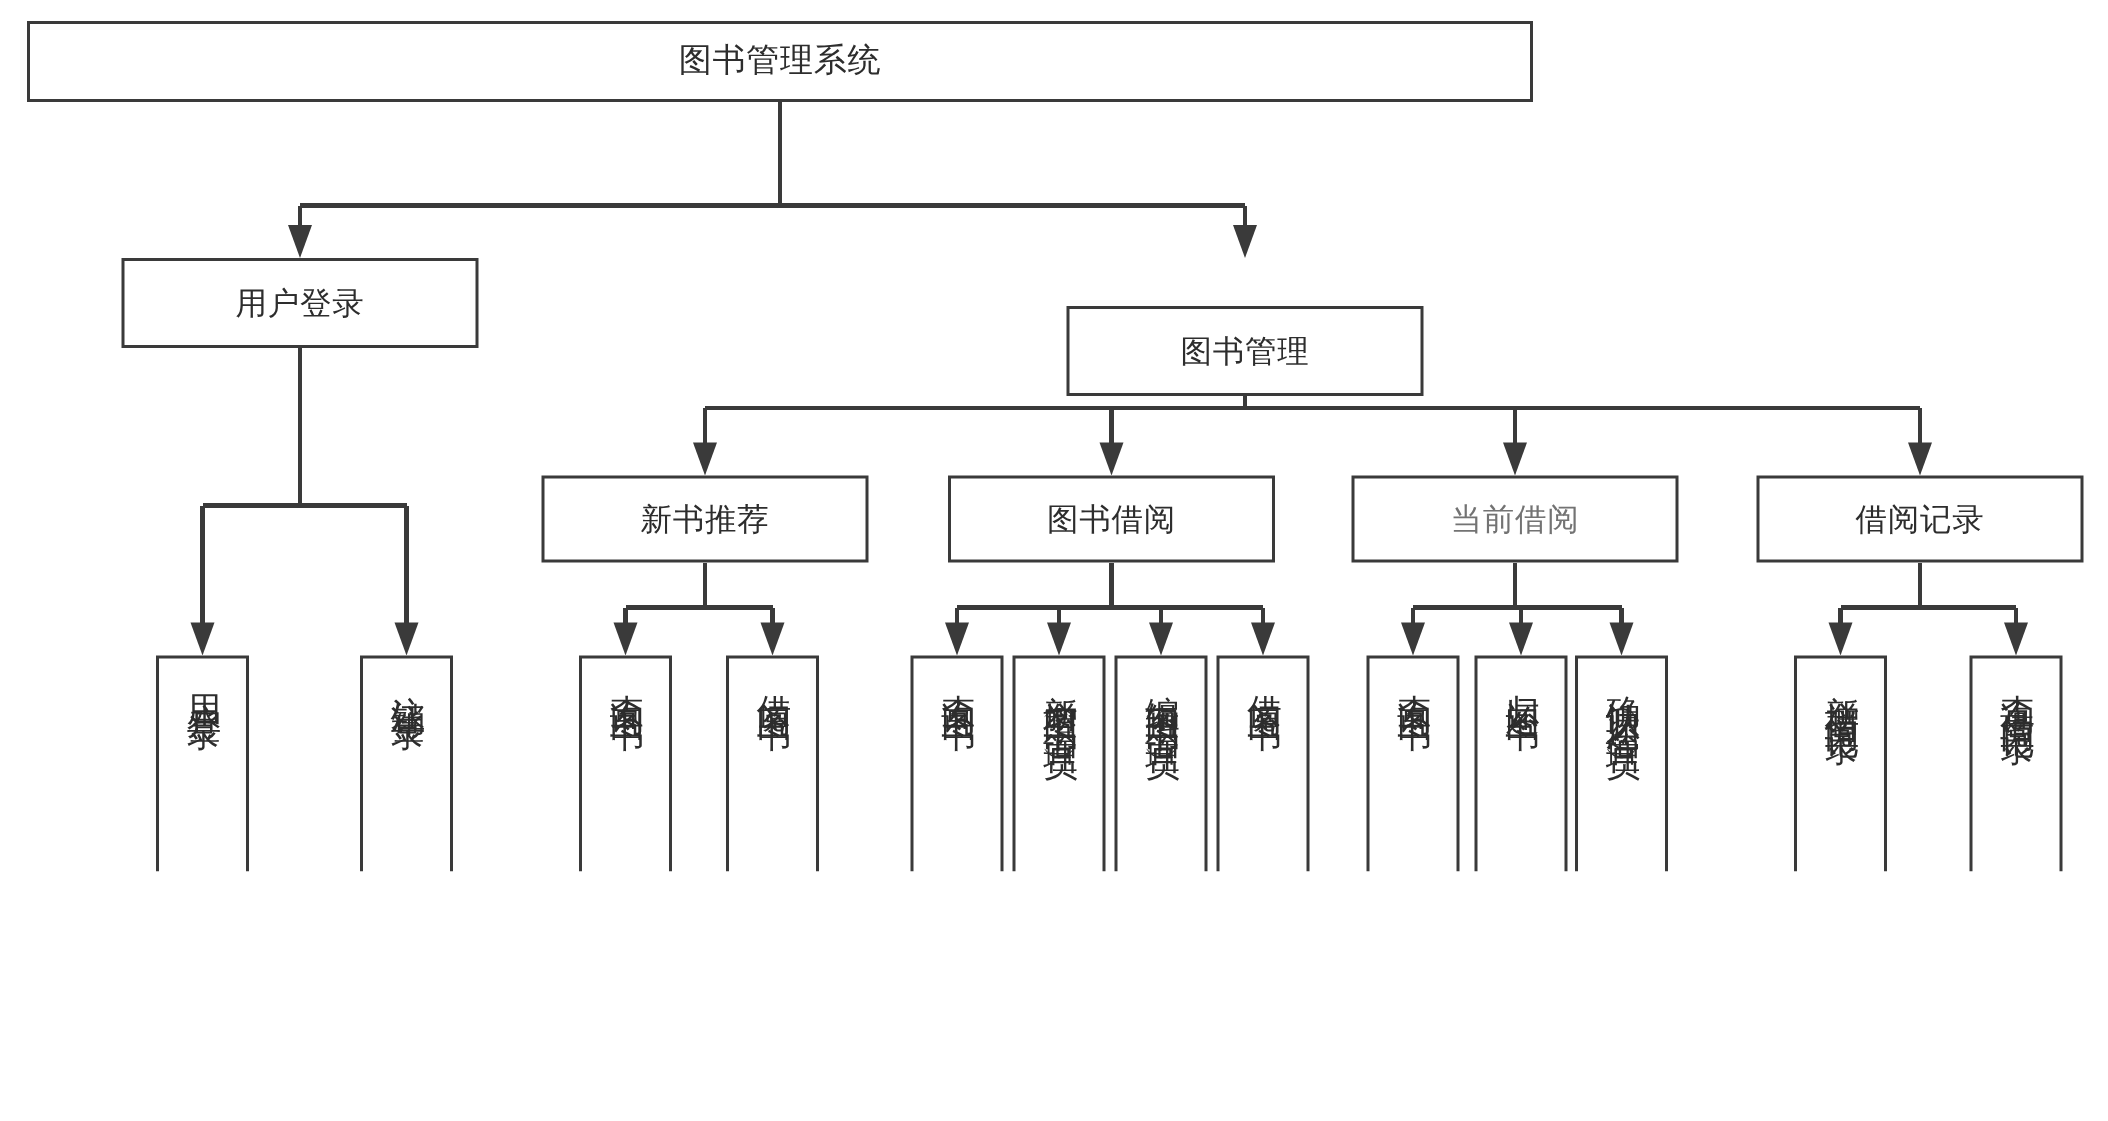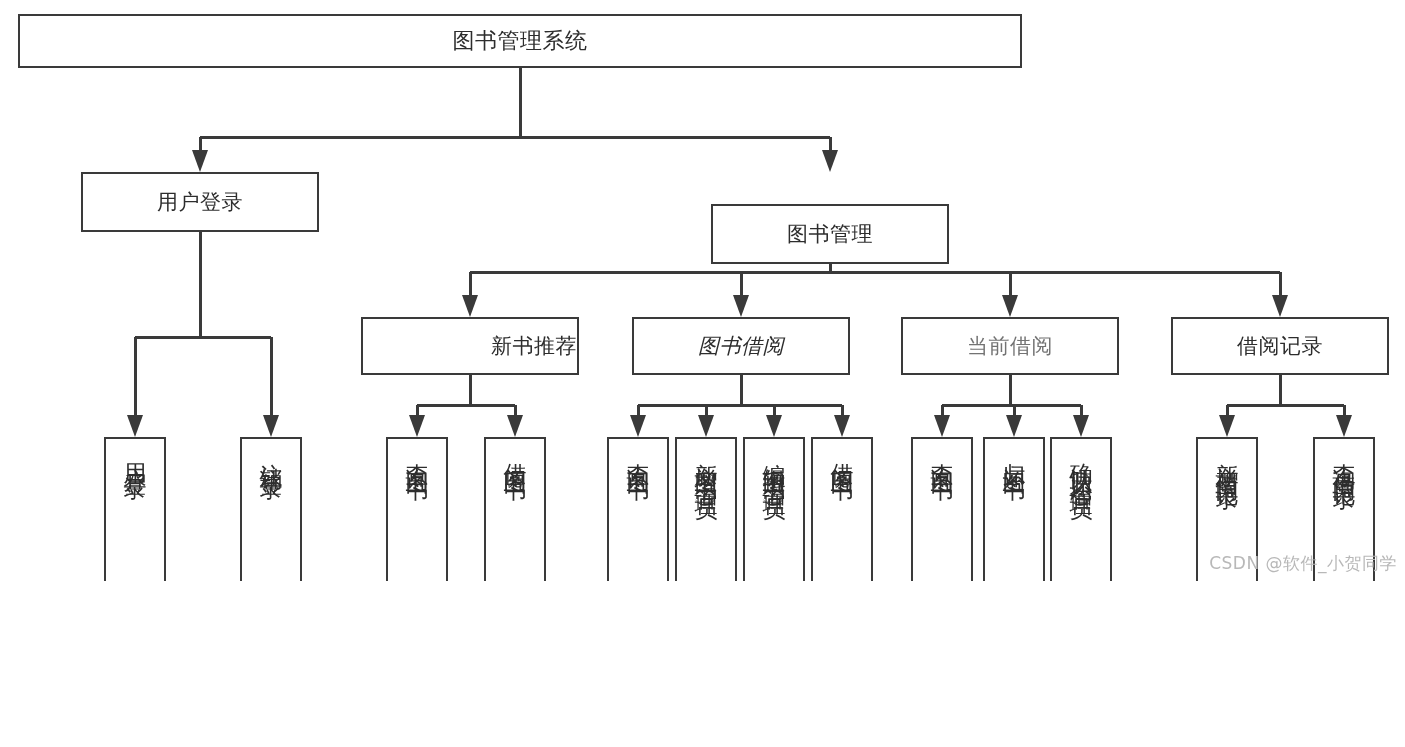--- a/index.html
+++ b/index.html
@@ -131,24 +131,24 @@
   <div id="node-layer">
       <div class="node horizontal root" style="left: 18px; top: 14px; width: 1004px; height: 54px; border-color: rgb(58, 58, 58);">
         <span class="node-label" style="color: rgb(45, 45, 45);">图书管理系统</span>
       </div>
       <div class="node horizontal" style="left: 81px; top: 172px; width: 238px; height: 60px; border-color: rgb(58, 58, 58);">
         <span class="node-label" style="color: rgb(45, 45, 45);">用户登录</span>
       </div>
       <div class="node horizontal" style="left: 711px; top: 172px; width: 238px; height: 60px; border-color: rgb(58, 58, 58); margin-top: 32px;">
         <span class="node-label" style="color: rgb(45, 45, 45);">图书管理</span>
       </div>
-      <div class="node horizontal" style="left: 361px; top: 317px; width: 218px; height: 58px; border-color: rgb(58, 58, 58); justify-content: flex-end;">
+      <div class="node horizontal" style="left: 361px; top: 317px; width: 218px; height: 58px; border-color: rgb(58, 58, 58);">
         <span class="node-label" style="color: rgb(45, 45, 45);">新书推荐</span>
       </div>
-      <div class="node horizontal" style="left: 632px; top: 317px; width: 218px; height: 58px; border-color: rgb(58, 58, 58); font-style: italic;">
+      <div class="node horizontal" style="left: 632px; top: 317px; width: 218px; height: 58px; border-color: rgb(58, 58, 58);">
         <span class="node-label" style="color: rgb(45, 45, 45);">图书借阅</span>
       </div>
       <div class="node horizontal" style="left: 901px; top: 317px; width: 218px; height: 58px; border-color: rgb(58, 58, 58);">
         <span class="node-label" style="color: #737373;">当前借阅</span>
       </div>
       <div class="node horizontal" style="left: 1171px; top: 317px; width: 218px; height: 58px; border-color: rgb(58, 58, 58);">
         <span class="node-label" style="color: rgb(45, 45, 45);">借阅记录</span>
       </div>
       <div class="node vertical" style="left: 104px; top: 437px; width: 62px; height: 298px; border-color: rgb(58, 58, 58);">
         <span class="node-label" style="color: rgb(45, 45, 45);">用户登录</span>
@@ -183,14 +183,13 @@
       <div class="node vertical" style="left: 1050px; top: 437px; width: 62px; height: 298px; border-color: rgb(58, 58, 58);">
         <span class="node-label" style="color: rgb(45, 45, 45);">确认归还（管理员）</span>
       </div>
       <div class="node vertical" style="left: 1196px; top: 437px; width: 62px; height: 298px; border-color: rgb(58, 58, 58);">
         <span class="node-label" style="color: rgb(45, 45, 45);">新增借阅记录</span>
       </div>
       <div class="node vertical" style="left: 1313px; top: 437px; width: 62px; height: 298px; border-color: rgb(58, 58, 58);">
         <span class="node-label" style="color: rgb(45, 45, 45);">查询借阅记录</span>
       </div>
     </div>
-  <div class="watermark">CSDN @软件_小贺同学</div>
 </div>
 
 </body></html>

